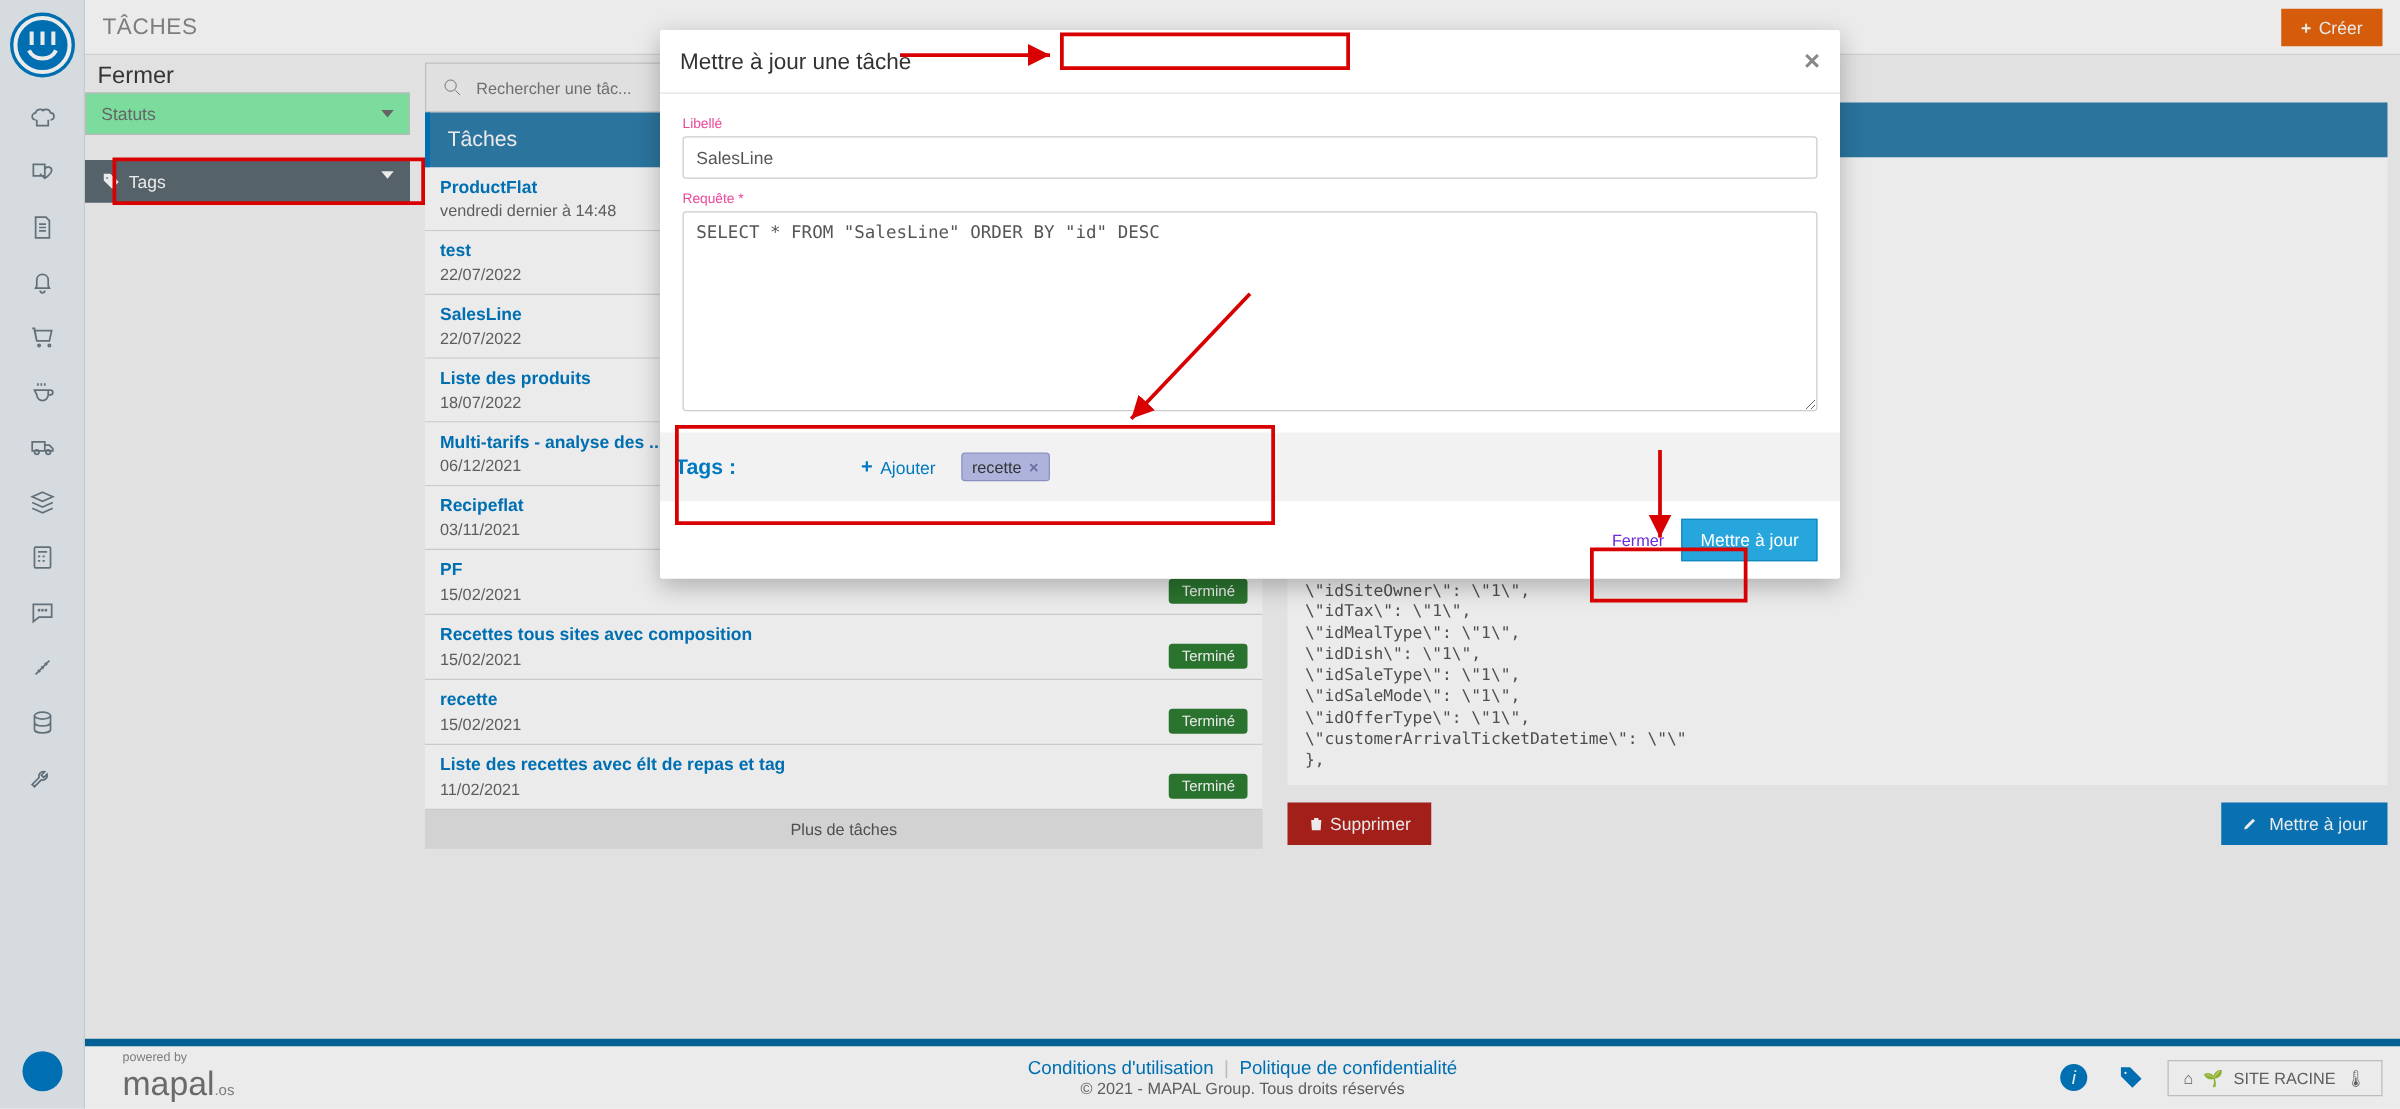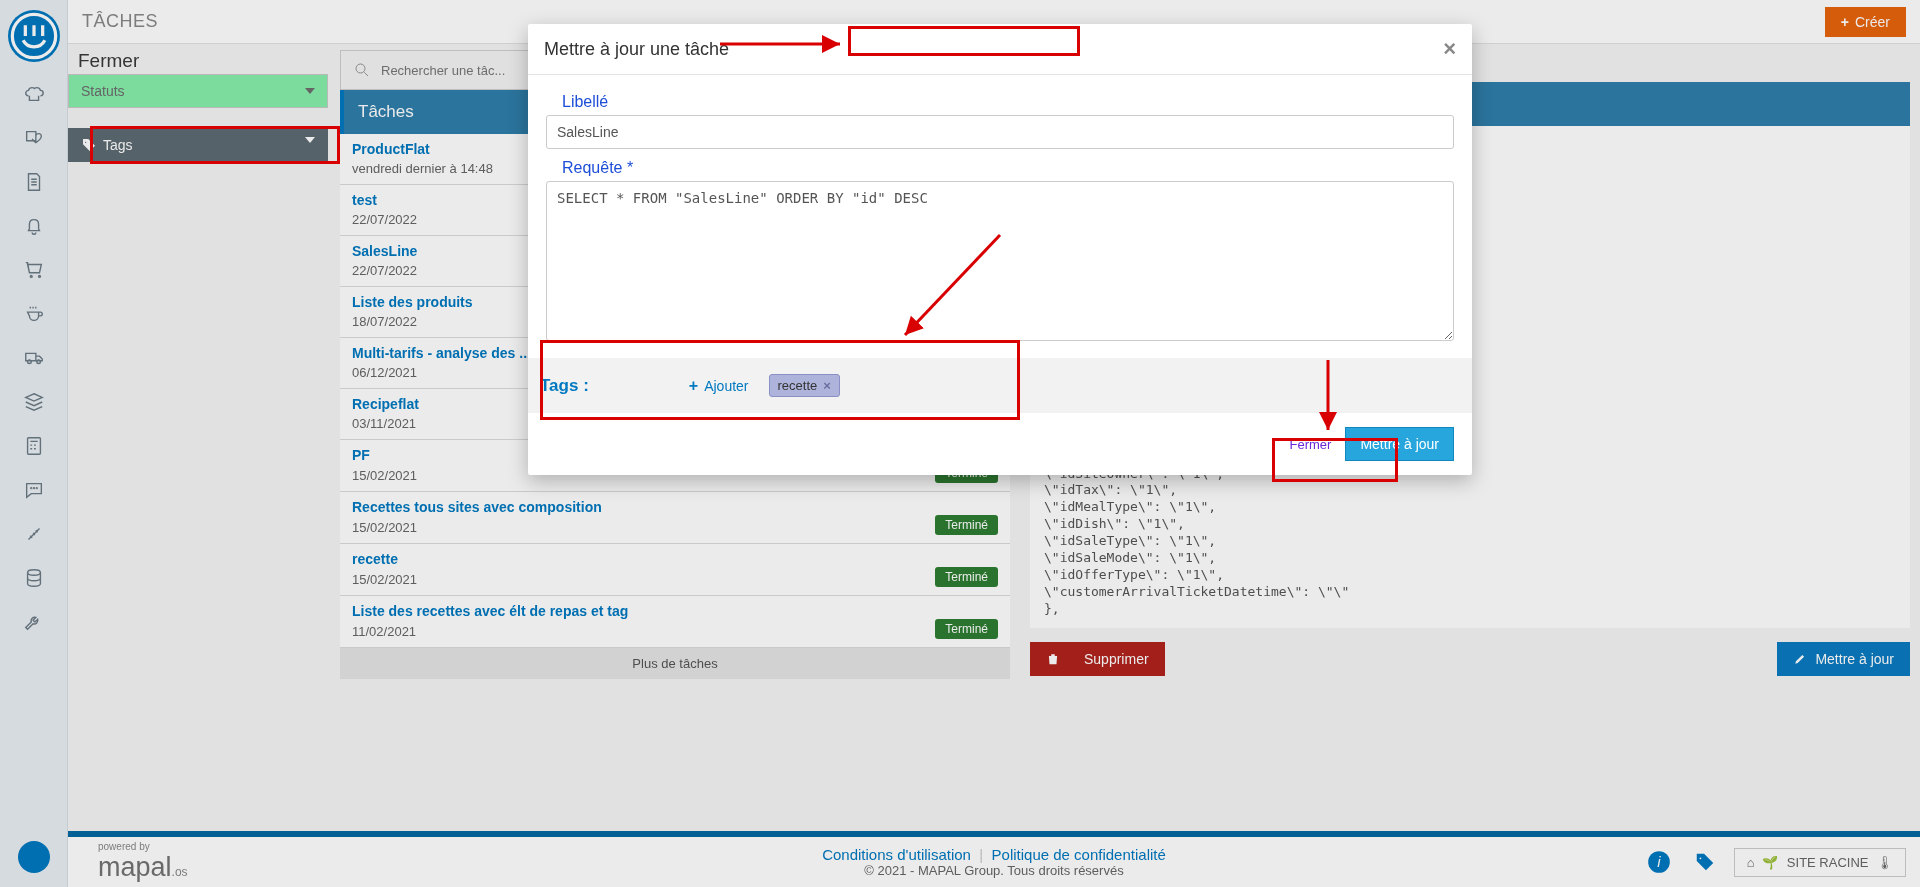--- a/index.html
+++ b/index.html
@@ -36,39 +36,39 @@
   .badge{background:#2e7d32;color:#fff;border-radius:3px;padding:3px 10px;font-size:12px;}
   .more{background:#e4e4e4;text-align:center;padding:8px;color:#555;}
   
   .detail{position:absolute;left:1030px;top:82px;right:10px;z-index:1;}
   .detailhead{background:#2f7eab;color:#fff;padding:12px 14px;font-size:17px;border-left:4px solid #0079c1;}
   .detailbody{background:#fff;padding:4px 0 0 0;}
   .detailbody .link{color:#0079c1;font-weight:700;padding:8px 14px 2px;display:block;}
   .detailbody .sub{color:#666;padding:0 14px 8px;}
   .detailbody .pre{font-family:monospace;font-size:13px;color:#555;padding:10px 14px;white-space:pre;overflow:hidden;}
   .actions{display:flex;justify-content:space-between;margin-top:14px;}
-  .btn-del{background:#b0231c;color:#fff;border:none;padding:9px 16px;display:flex;align-items:center;gap:24px;font-size:14px;}
+  .btn-del{background:#b0231c;color:#fff;border:none;padding:9px 16px;display:flex;align-items:center;gap:4px;font-size:14px;}
   .btn-upd{background:#0a7bc1;color:#fff;border:none;padding:9px 16px;display:flex;align-items:center;gap:8px;font-size:14px;}
   
   .footer{position:absolute;left:68px;right:0;bottom:0;height:56px;background:#fff;display:flex;align-items:center;justify-content:center;z-index:1;border-top:6px solid #0369a1;}
   .footer .left{position:absolute;left:30px;color:#555;}
   .footer .left small{font-size:10px;color:#888;display:block;}
   .footer .left b{font-size:27px;font-weight:400;color:#737373;}
   .footer .center{color:#0079c1;font-size:15px;text-align:center;}
   .footer .center .copy{color:#666;font-size:13px;}
   .footer .right{position:absolute;right:14px;display:flex;align-items:center;gap:12px;}
   .footer .right .ico{width:34px;height:34px;display:flex;align-items:center;justify-content:center;}
   .footer .site{border:1px solid #ccc;padding:6px 12px;color:#666;display:flex;align-items:center;gap:8px;}
   
   .modal{position:absolute;left:528px;top:24px;width:944px;background:#fff;z-index:20;box-shadow:0 6px 20px rgba(0,0,0,.25);border-radius:2px;}
   .modal .mhead{padding:12px 16px;border-bottom:1px solid #e4e4e4;display:flex;align-items:center;justify-content:space-between;}
   .modal .mtitle{font-size:18px;color:#333;}
   .modal .mclose{color:#888;font-size:22px;cursor:pointer;font-weight:bold;}
   .modal .mbody{padding:14px 18px;}
-  .modal label{display:block;font-size:16px;color:#1d4ed8;margin:4px 16px 4px;}
+  .modal label{display:block;font-size:11px;color:#ec4899;margin:4px 0 4px;}
   .modal input, .modal textarea{width:100%;border:1px solid #ccc;border-radius:3px;padding:8px 10px;font-size:14px;font-family:inherit;color:#555;}
   .modal textarea{height:160px;font-family:monospace;resize:both;}
   .modal .tagsarea{background:#f2f2f2;font-size:16px;padding-top:8px;}
   .modal .tags-row{display:flex;align-items:center;gap:20px;padding:8px 12px 16px;}
   .modal .tags-row b{color:#0079c1;font-size:17px;}
   .modal .add{color:#0079c1;display:flex;align-items:center;gap:6px;font-size:14px;}
   .modal .chip{background:#aeb3db;border:1px solid #8a90c4;border-radius:3px;padding:3px 8px;font-size:13px;color:#333;display:flex;align-items:center;gap:6px;}
   .modal .mfoot{display:flex;justify-content:flex-end;gap:14px;align-items:center;padding:14px 18px;}
   .modal .mfoot .close{color:#6d28d9;cursor:pointer;}
   .modal .mfoot .save{background:#26a6dd;color:#fff;border:1px solid #1287bd;padding:8px 14px;font-size:14px;}

